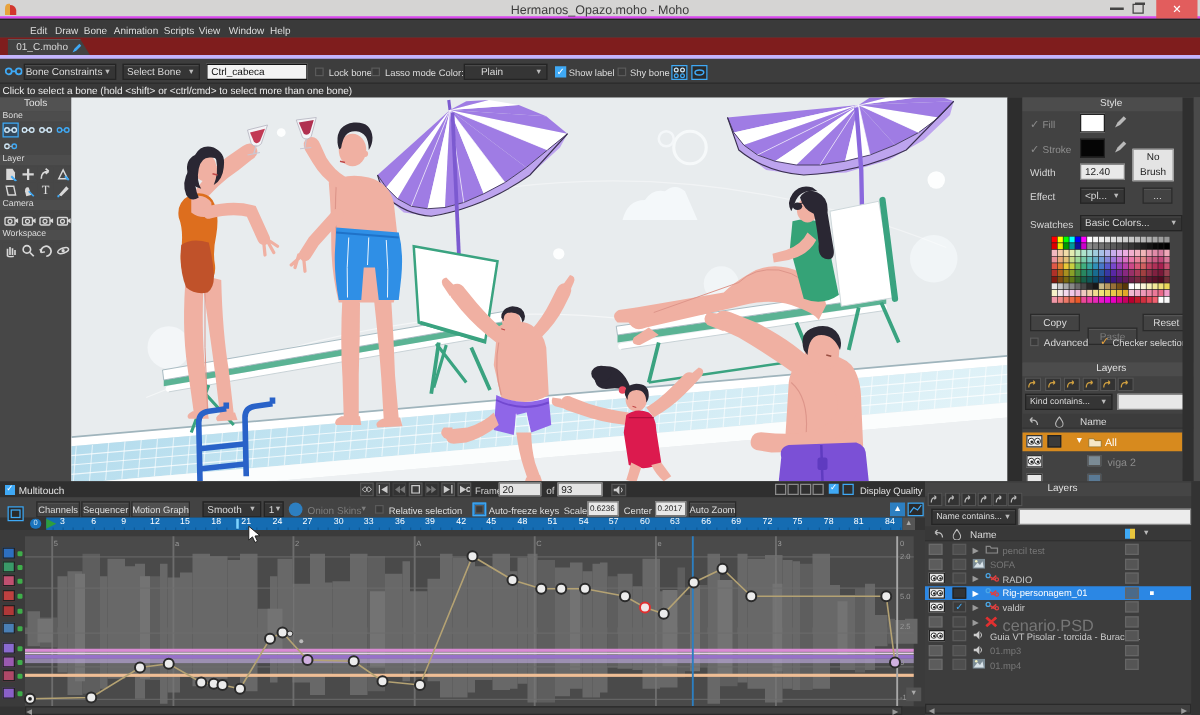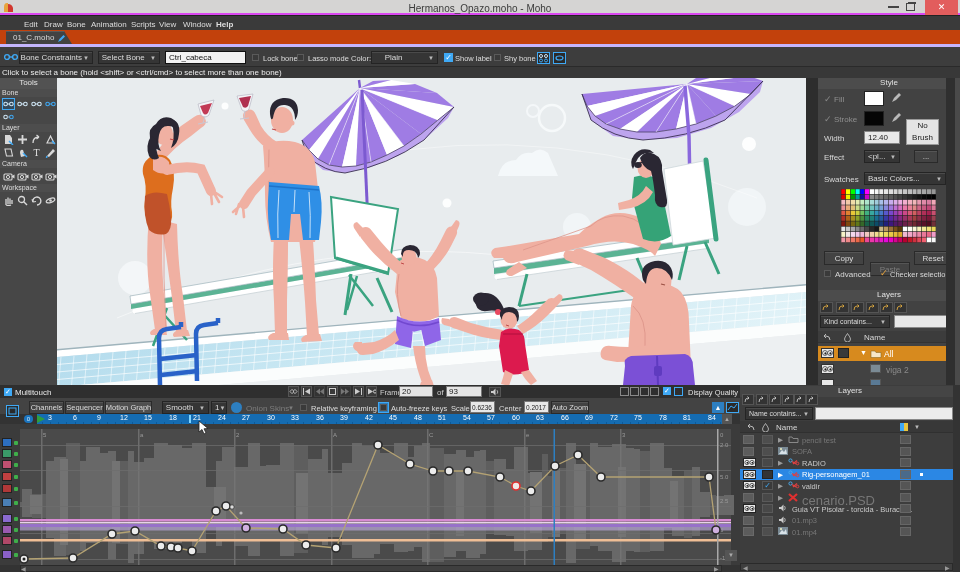--- a/index.html
+++ b/index.html
@@ -33,24 +33,24 @@
 
 <div class="abs" style="left:0;top:15px;width:960px;height:15px;background:#3a3a3a;border-top:1px solid #222;">
   <div class="abs t8" style="left:6px;top:20px;">File</div>
   <div class="abs t8" style="left:24px;top:4px;">Edit</div>
   <div class="abs t8" style="left:44px;top:4px;">Draw</div>
   <div class="abs t8" style="left:67px;top:4px;">Bone</div>
   <div class="abs t8" style="left:91px;top:4px;">Animation</div>
   <div class="abs t8" style="left:131px;top:4px;">Scripts</div>
   <div class="abs t8" style="left:159px;top:4px;">View</div>
   <div class="abs t8" style="left:183px;top:4px;">Window</div>
-  <div class="abs t8" style="left:216px;top:4px;font-weight:bold;">Help</div>
+  <div class="abs t8" style="left:216px;top:4px;">Help</div>
 </div>
 
-<div class="abs" style="left:0;top:30px;width:960px;height:14px;background:#c2410c;">
+<div class="abs" style="left:0;top:30px;width:960px;height:14px;background:#7f1d1d;">
   <div class="abs" style="left:6px;top:1px;width:66px;height:13px;background:#424242;clip-path:polygon(0 0,58px 0,66px 13px,0 13px);border-top:1px solid #5a5a5a;"></div>
   <div class="abs t8" style="left:13px;top:3px;color:#d8d8d8;">01_C.moho</div>
       <div class="abs" style="left:57px;top:4px;">
         <svg width="9" height="9">
           <path d="M1 8 L2.5 5 L6.5 1 L8 2.5 L4 6.5 Z" fill="#3fa9f5"></path>
         </svg>
       </div>
 </div>
 
 <div class="abs" style="left:0;top:44px;width:960px;height:22px;background:#3d3d3d;border-top:3px solid #c4b5fd;">
@@ -907,21 +907,21 @@
         <span class="arr">▼</span>
       </div>
   <div class="dd abs" style="left:211px;top:3px;width:16px;height:13px;">
         <span style="padding-left:3px;">1</span>
         <span class="arr">▼</span>
       </div>
   <div class="abs" style="left:231px;top:4px;width:11px;height:11px;border-radius:6px;background:#2d7fc1;"></div>
   <div class="abs" style="left:246px;top:6px;font-size:8px;color:#7d7d7d;">Onion Skins</div>
   <div class="abs" style="left:288px;top:7px;font-size:6px;color:#7d7d7d;">▼</div>
   <span class="cb abs" style="left:300px;top:6px;"></span>
-      <div class="abs" style="left:311px;top:6px;font-size:7.5px;color:#dedede;">Relative keyframing</div>
+      <div class="abs" style="left:311px;top:6px;font-size:7.5px;color:#dedede;">Relative selection</div>
   <div class="abs" style="left:378px;top:4px;width:11px;height:11px;border:1px solid #3fa9f5;background:#2d7fc1;"></div>
   <span class="cb abs" style="left:380px;top:6px;"></span>
       <div class="abs" style="left:391px;top:6px;font-size:7.5px;color:#dedede;">Auto-freeze keys</div>
   <div class="abs" style="left:451px;top:6px;font-size:7.5px;color:#dedede;">Scale</div>
   <div class="abs" style="left:470px;top:3px;width:25px;height:12px;background:#e8e8e8;border:1px solid #777;font-size:6.5px;color:#222;padding-left:1px;line-height:11px;">0.6236</div>
   <div class="abs" style="left:499px;top:6px;font-size:7.5px;color:#dedede;">Center</div>
   <div class="abs" style="left:524px;top:3px;width:25px;height:12px;background:#e8e8e8;border:1px solid #777;font-size:6.5px;color:#222;padding-left:1px;line-height:11px;">0.2017</div>
   <div class="btn abs" style="left:551px;top:3px;width:38px;height:13px;font-size:7.5px;">Auto Zoom</div>
   <div class="abs" style="left:712px;top:4px;width:12px;height:11px;background:#2d7fc1;color:#fff;font-size:7px;text-align:center;line-height:11px;">▲</div>
   <div class="abs" style="left:726px;top:4px;width:13px;height:11px;border:1px solid #3fa9f5;background:#2a2a2a;">

